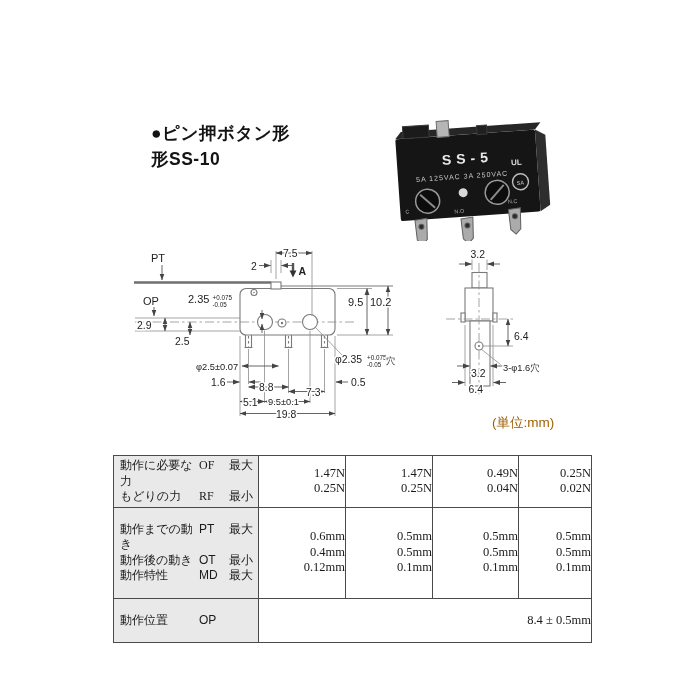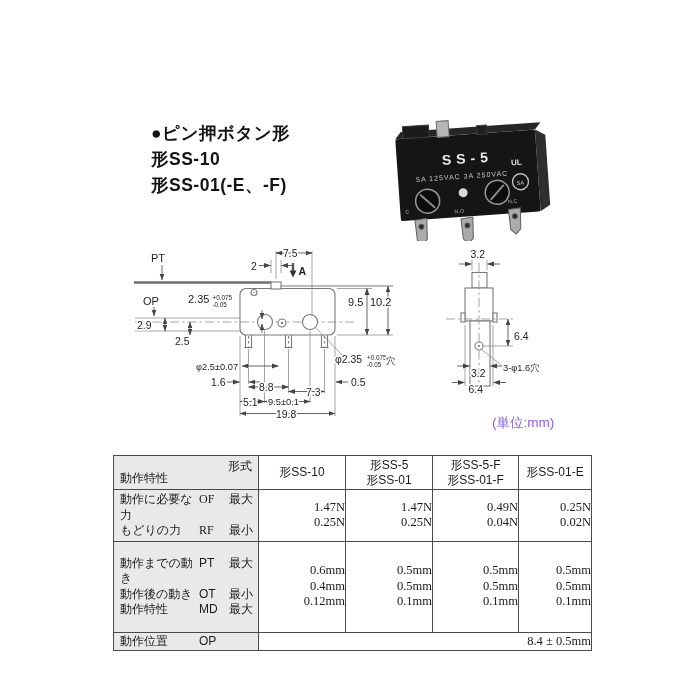--- a/index.html
+++ b/index.html
@@ -16,21 +16,21 @@
   .dim{stroke:#555;stroke-width:.9;fill:none;}
   .thick{stroke:#6f6f6f;stroke-width:2.3;}
   .dd{stroke-dasharray:9 3 2.5 3;}
   .ds{stroke-dasharray:2.5 2.5;}
   text.dl{font-family:"Liberation Sans",sans-serif;font-size:10.4px;fill:#222;
           paint-order:stroke;stroke:#fff;stroke-width:3px;stroke-linejoin:round;}
   text.sm{font-size:9.3px;}
   text.tol{font-size:6.3px;}
   text.big{font-size:11px;}
   text.bold{font-weight:bold;font-size:10.5px;}
-  .unit-note{position:absolute;left:492px;top:414px;font-size:13.5px;color:#8b5cf6;}
+  .unit-note{position:absolute;left:492px;top:414px;font-size:13.5px;color:#a16207;}
   
   .spec-table{position:absolute;left:113px;top:455px;border-collapse:collapse;table-layout:fixed;
               width:478px;font-size:12px;color:#1a1a1a;}
   .spec-table td{border:1px solid #4a4a4a;padding:0;vertical-align:middle;}
   .lblcol{background:#e9e9e9;}
   .corner{position:relative;height:33px;}
   .c-top{position:absolute;top:2px;right:6px;}
   .c-bot{position:absolute;bottom:2px;left:6px;}
   .hdrcell{text-align:center;line-height:15px;height:33px;}
   .lrow{display:flex;line-height:15.5px;padding:0 5px 0 6px;}
@@ -41,21 +41,20 @@
   .photo-label{font-family:"Liberation Sans",sans-serif;font-weight:bold;}
 </style>
 </head>
 <body>
 
 <div id="canvas">
 
   <div class="hdr-block">
     <div>●ピン押ボタン形</div>
     <div>形SS-10</div>
-    <div>形SS-01(-E、-F)</div>
   </div>
 
   <svg style="left:388px;top:106px" width="175" height="135" viewBox="0 0 175 135">
     <g transform="rotate(-4 85 70)">
       <polygon points="10,28 16,21 156,21 150,28" fill="#262626"></polygon>
       <polygon points="150,28 160,34 160,104 150,110" fill="#2e2e2e"></polygon>
       <rect x="10" y="28" width="140" height="82" rx="2" fill="#151515"></rect>
       <rect x="18" y="16" width="26" height="12" fill="#1b1b1b" stroke="#3a3a3a"></rect>
       <rect x="52" y="13" width="12" height="16" fill="#b6b6b6" stroke="#6e6e6e"></rect>
       <rect x="92" y="20" width="10" height="9" fill="#202020" stroke="#383838"></rect>
@@ -229,44 +228,20 @@
 
   <table class="spec-table">
     <colgroup>
         <col style="width:145px">
         <col style="width:87px">
         <col style="width:87px">
         <col style="width:86px">
         <col style="width:73px">
       </colgroup>
     <tbody>
-        <tr>
-      <td class="lblcol">
-        <div class="corner">
-          <span class="c-top">形式</span>
-          <span class="c-bot">動作特性</span>
-        </div>
-      </td>
-      <td class="hdrcell">
-        <div>形SS-10</div>
-            <div></div>
-      </td>
-      <td class="hdrcell">
-        <div>形SS-5</div>
-            <div>形SS-01</div>
-      </td>
-      <td class="hdrcell">
-        <div>形SS-5-F</div>
-            <div>形SS-01-F</div>
-      </td>
-      <td class="hdrcell">
-        <div>形SS-01-E</div>
-            <div></div>
-      </td>
-    </tr>
     <tr>
       <td class="lblcol" style="padding:2px 0;font-family:Liberation Serif, serif;">
         <div class="lrow">
               <span class="nm">動作に必要な力</span>
               <span class="cd">OF</span>
               <span class="lm">最大</span>
             </div>
         <div class="lrow">
               <span class="nm">もどりの力</span>
               <span class="cd">RF</span>
@@ -323,21 +298,21 @@
             <div>0.5mm</div>
             <div>0.1mm</div>
           </td>
       <td class="val">
             <div>0.5mm</div>
             <div>0.5mm</div>
             <div>0.1mm</div>
           </td>
     </tr>
     <tr>
-      <td class="lblcol" style="padding:1px 0;margin-left:37px;">
+      <td class="lblcol" style="padding:14px 0;margin-left:37px;">
         <div class="lrow">
               <span class="nm">動作位置</span>
               <span class="cd">OP</span>
               <span class="lm"></span>
             </div>
       </td>
       <td class="val" colspan="4">8.4 ± 0.5mm</td>
     </tr>
   </tbody>
     </table>

